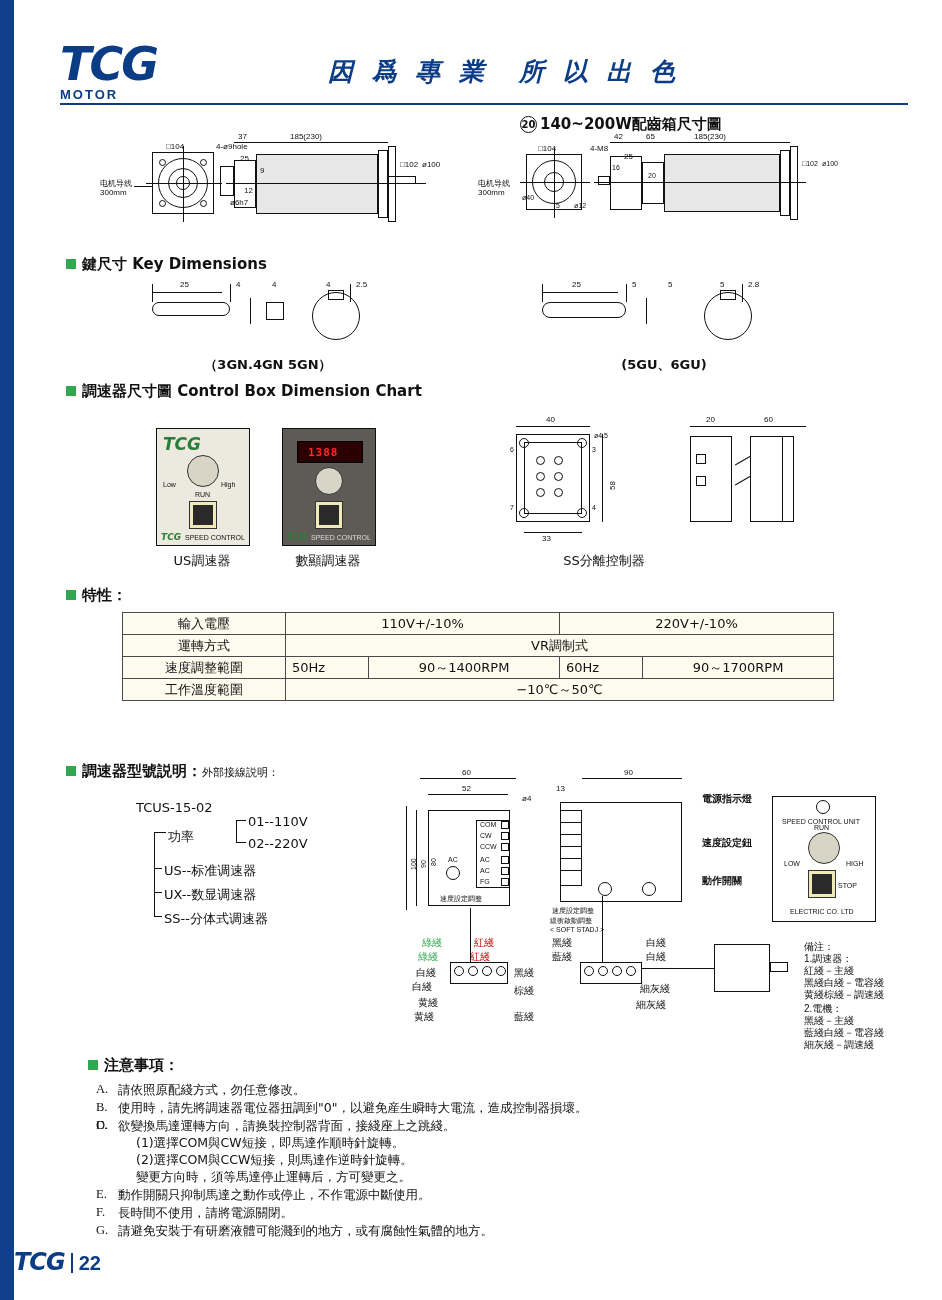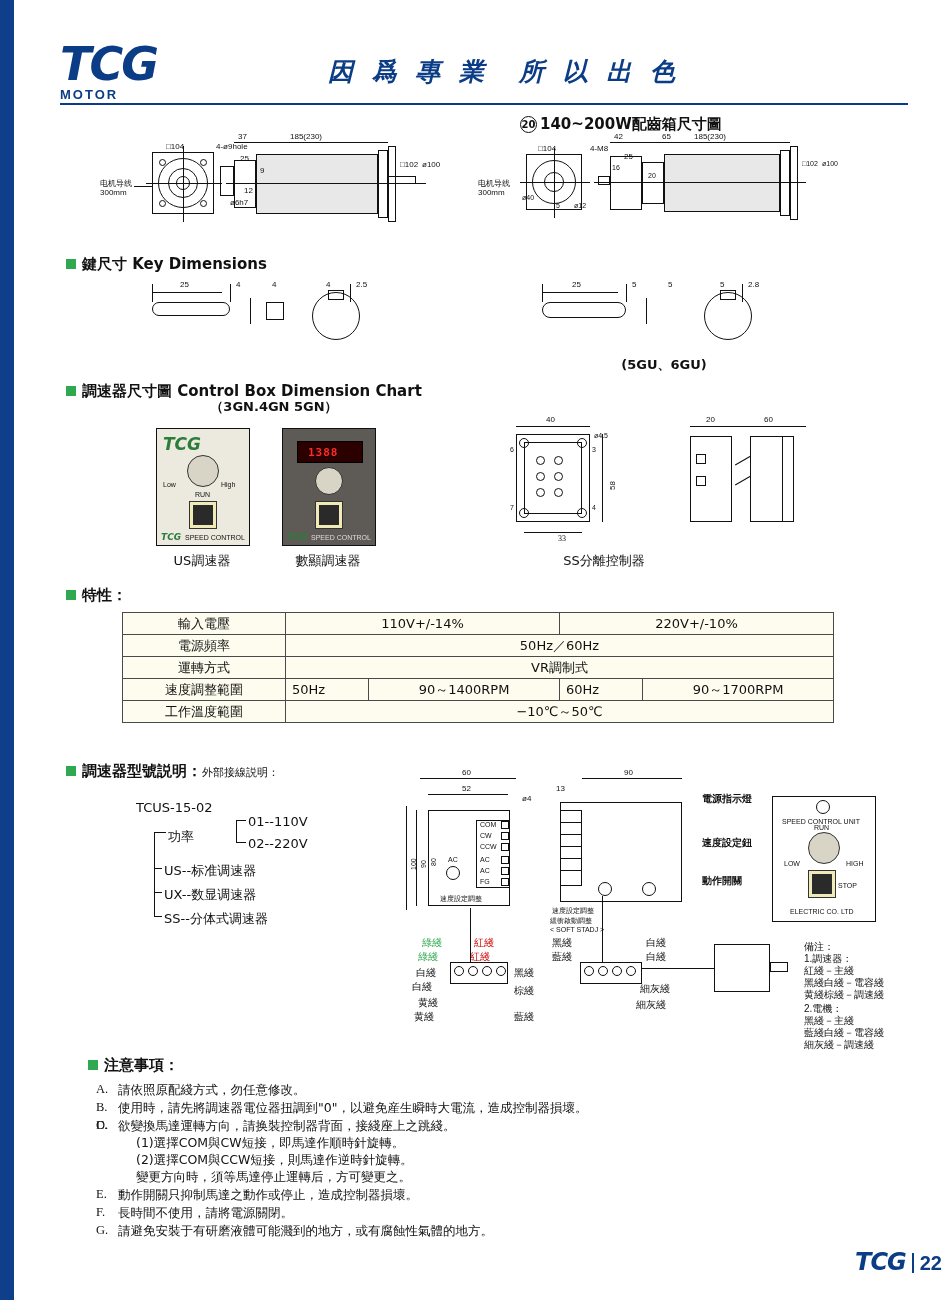--- a/index.html
+++ b/index.html
@@ -93,21 +93,21 @@
   .notes .nhead{font-weight:bold;font-size:15px;margin-bottom:6px;}
   .note{
     position:relative;font-size:12.5px;line-height:17px;
     font-family:"DejaVu Sans","Liberation Sans",sans-serif;
     padding-left:30px;margin-bottom:1px;
   }
   .note .k{position:absolute;left:8px;top:0;font-family:"Liberation Serif",serif;}
   .note .sub{padding-left:18px;display:block;}
 
   
-  .footer{position:absolute;left:0;right:0;bottom:24px;text-align:right;}
+  .footer{position:absolute;left:0;right:0;bottom:24px;text-align:left;}
   .footer .ft{
     display:inline-block;
     font-family:"DejaVu Sans",sans-serif;font-weight:bold;font-style:italic;
     font-size:24px;color:#0b3c86;letter-spacing:-1px;
   }
   .footer .bar{display:inline-block;width:2px;height:20px;background:#0b3c86;margin:0 6px;vertical-align:-3px;}
   .footer .pg{display:inline-block;font-size:20px;color:#0b3c86;font-weight:bold;}
 
   
   .cap{position:absolute;font-size:13px;font-family:"DejaVu Sans","Liberation Sans",sans-serif;text-align:center;}
@@ -203,21 +203,21 @@
      <div class="bx" style="left:116px;top:36px;width:12px;height:9px;"></div>
      <div class="bx" style="left:160px;top:22px;width:22px;height:42px;"></div>
      <div class="bxg" style="left:182px;top:14px;width:116px;height:58px;"></div>
      <div class="bx" style="left:298px;top:10px;width:10px;height:66px;"></div>
      <div class="bx" style="left:308px;top:6px;width:8px;height:74px;"></div>
      <div class="ln hl" style="left:112px;top:42px;width:212px;"></div>
 
      <div class="ln hl" style="left:128px;top:2px;width:32px;"></div>
      <div class="dim" style="left:132px;top:-8px;">42</div>
      <div class="ln hl" style="left:160px;top:2px;width:22px;"></div>
-     <div class="dim" style="left:164px;top:-8px;margin-left:16px;">65</div>
+     <div class="dim" style="left:164px;top:-8px;">65</div>
      <div class="ln hl" style="left:182px;top:2px;width:126px;"></div>
      <div class="dim" style="left:212px;top:-8px;">185(230)</div>
      <div class="dim" style="left:142px;top:12px;">25</div>
      <div class="dim tiny" style="left:130px;top:24px;">16</div>
      <div class="dim tiny" style="left:166px;top:32px;">20</div>
      <div class="dim tiny" style="left:320px;top:20px;">□102</div>
      <div class="dim tiny" style="left:340px;top:20px;">ø100</div>
   </div>
 
   <div class="sec-title" style="position:absolute;left:52px;top:255px;">
@@ -233,21 +233,21 @@
     <div class="dim" style="left:92px;top:2px;">4</div>
     <div class="ln vl" style="left:106px;top:20px;height:26px;"></div>
     <div class="dim" style="left:128px;top:2px;">4</div>
     <div class="bx" style="left:122px;top:24px;width:18px;height:18px;"></div>
     <div class="dim" style="left:182px;top:2px;">4</div>
     <div class="dim" style="left:212px;top:2px;">2.5</div>
     <div class="cir" style="left:168px;top:14px;width:48px;height:48px;"></div>
     <div class="bx" style="left:184px;top:12px;width:16px;height:10px;"></div>
     <div class="ln vl" style="left:206px;top:6px;height:18px;"></div>
   </div>
-  <div class="cap capb" style="left:150px;top:356px;width:220px;margin-top:42px;">（3GN.4GN 5GN）</div>
+  <div class="cap capb" style="left:144px;top:356px;width:220px;">（3GN.4GN 5GN）</div>
 
   <div class="dwg" style="left:520px;top:278px;width:260px;height:70px;">
     <div class="ln vl" style="left:8px;top:6px;height:18px;"></div>
     <div class="ln hl" style="left:8px;top:14px;width:76px;"></div>
     <div class="dim" style="left:38px;top:2px;">25</div>
     <div class="bx" style="left:8px;top:24px;width:84px;height:16px;border-radius:8px;"></div>
     <div class="ln vl" style="left:92px;top:6px;height:18px;"></div>
     <div class="dim" style="left:98px;top:2px;">5</div>
     <div class="ln vl" style="left:112px;top:20px;height:26px;"></div>
     <div class="dim" style="left:134px;top:2px;">5</div>
@@ -306,21 +306,21 @@
     <div class="cir" style="left:42px;top:68px;width:9px;height:9px;"></div>
     <div class="cir" style="left:60px;top:68px;width:9px;height:9px;"></div>
     <div class="dim tiny" style="left:16px;top:26px;">6</div>
     <div class="dim tiny" style="left:98px;top:26px;">3</div>
     <div class="dim tiny" style="left:16px;top:84px;">7</div>
     <div class="dim tiny" style="left:98px;top:84px;">4</div>
     <div class="dim tiny" style="left:100px;top:12px;">ø4.5</div>
     <div class="dimv" style="left:114px;top:70px;">58</div>
     <div class="ln vl" style="left:108px;top:14px;height:88px;"></div>
     <div class="ln hl" style="left:30px;top:112px;width:58px;"></div>
-    <div class="dim" style="left:64px;top:114px;font-family:Liberation Serif, serif;">33</div>
+    <div class="dim" style="left:48px;top:114px;">33</div>
   </div>
 
   <div class="dwg" style="left:668px;top:420px;width:160px;height:130px;">
     <div class="ln hl" style="left:8px;top:6px;width:42px;"></div>
     <div class="dim" style="left:24px;top:-5px;">20</div>
     <div class="ln hl" style="left:50px;top:6px;width:74px;"></div>
     <div class="dim" style="left:82px;top:-5px;">60</div>
     <div class="bx" style="left:8px;top:16px;width:42px;height:86px;"></div>
     <div class="bx" style="left:14px;top:34px;width:10px;height:10px;"></div>
     <div class="bx" style="left:14px;top:56px;width:10px;height:10px;"></div>
@@ -333,26 +333,22 @@
   <div class="cap" style="left:500px;top:552px;width:180px;">SS分離控制器</div>
 
   <div class="sec-title" style="position:absolute;left:52px;top:586px;">
     <span class="green-sq"></span><span>特性：</span>
   </div>
 
   <table class="spec">
     <tbody>
           <tr>
       <td class="lbl">輸入電壓</td>
-      <td class="ctr" colspan="2">110V+/-14%</td>
+      <td class="ctr" colspan="2">110V+/-10%</td>
       <td class="ctr" colspan="2">220V+/-10%</td>
-    </tr>
-    <tr>
-      <td class="lbl">電源頻率</td>
-      <td class="ctr" colspan="4">50Hz／60Hz</td>
     </tr>
     <tr>
       <td class="lbl">運轉方式</td>
       <td class="ctr" colspan="4">VR調制式</td>
     </tr>
     <tr>
       <td class="lbl">速度調整範圍</td>
       <td style="width:70px">50Hz</td>
       <td class="ctr">90～1400RPM</td>
       <td style="width:70px">60Hz</td>
@@ -503,21 +499,21 @@
       <span class="green-sq"></span><span>注意事項：</span>
     </div>
     <div class="note"><span class="k">A.</span><span>請依照原配綫方式，勿任意修改。</span></div>
     <div class="note"><span class="k">B.</span><span>使用時，請先將調速器電位器扭調到"0"，以避免産生瞬時大電流，造成控制器損壞。</span></div>
     <div class="note"><span class="k">C.</span></div>
     <div class="note"><span class="k">D.</span><span>欲變換馬達運轉方向，請换裝控制器背面，接綫座上之跳綫。</span>
       <span class="sub">(1)選擇COM與CW短接，即馬達作順時針旋轉。</span>
       <span class="sub">(2)選擇COM與CCW短接，則馬達作逆時針旋轉。</span>
       <span class="sub">變更方向時，須等馬達停止運轉后，方可變更之。</span>
     </div>
-    <div class="note"><span class="k">E.</span><span>動作開關只抑制馬達之動作或停止，造成控制器損壞。</span></div>
+    <div class="note"><span class="k">E.</span><span>動作開關只抑制馬達之動作或停止，不作電源中斷使用。</span></div>
     <div class="note"><span class="k">F.</span><span>長時間不使用，請將電源關閉。</span></div>
     <div class="note"><span class="k">G.</span><span>請避免安裝于有研磨液體可能濺到的地方，或有腐蝕性氣體的地方。</span></div>
   </div>
 
   <div class="footer">
     <span class="ft">TCG</span><span class="bar"></span><span class="pg">22</span>
   </div>
 
 </div>
 </div>

